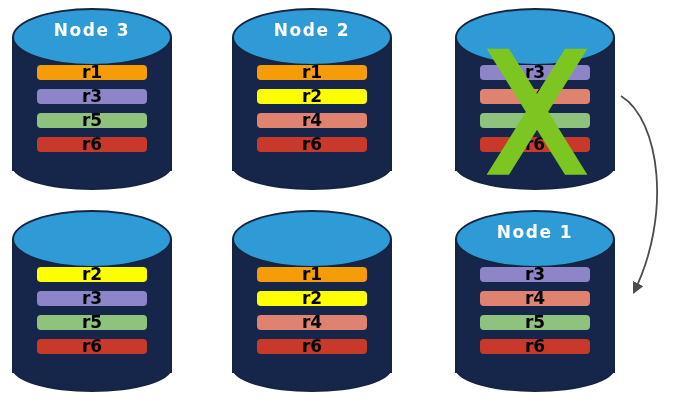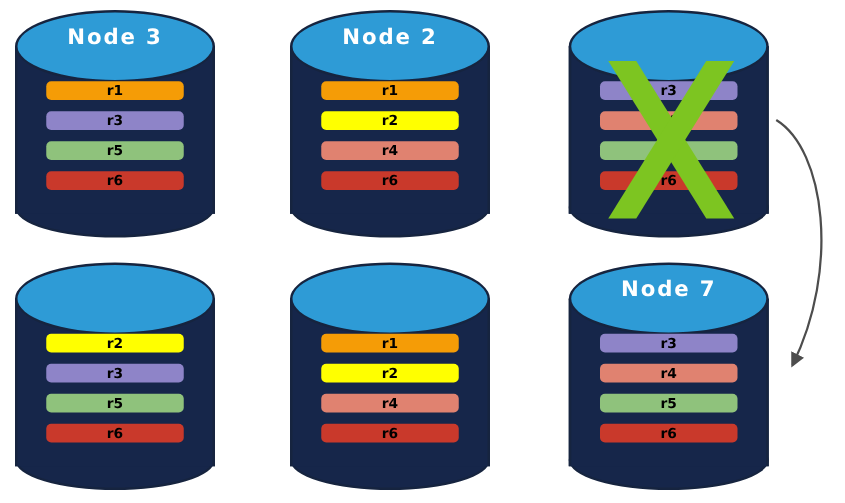--- a/index.html
+++ b/index.html
@@ -80,21 +80,21 @@
     left: 25px;
     top: 57px;
     width: 110px;
     z-index: 4;
   }
   .record {
     height: 15px;
     line-height: 15px;
     border-radius: 4px;
     text-align: center;
-    font-size: 11px;
+    font-size: 17px;
     font-weight: bold;
     color: #000000;
     margin-bottom: 9px;
   }
   .x-mark {
     position: absolute;
     z-index: 6;
     pointer-events: none;
   }
   .arrow-layer {
@@ -170,21 +170,21 @@
         <div class="record" style="background: rgb(245, 156, 6);">r1</div>
         <div class="record" style="background: rgb(255, 255, 0);">r2</div>
         <div class="record" style="background: rgb(224, 130, 112);">r4</div>
         <div class="record" style="background: rgb(201, 57, 43);">r6</div>
       </div>
     </div>
     <div class="node" style="left: 455px; top: 210px;">
       <div class="cyl-bottom" style="background: rgb(22, 38, 74);"></div>
       <div class="cyl-body" style="background: rgb(22, 38, 74);"></div>
       <div class="cyl-top" style="background: rgb(46, 155, 214);"></div>
-      <div class="node-title">Node 7</div>
+      <div class="node-title">Node 1</div>
       <div class="records">
         <div class="record" style="background: rgb(142, 132, 200);">r3</div>
         <div class="record" style="background: rgb(224, 130, 112);">r4</div>
         <div class="record" style="background: rgb(143, 194, 124);">r5</div>
         <div class="record" style="background: rgb(201, 57, 43);">r6</div>
       </div>
     </div>
     <svg class="arrow-layer" viewBox="0 0 676 402" width="676" height="402">
     <defs>
       <marker id="arrowhead" markerWidth="7" markerHeight="7" refX="5.2" refY="3.2" orient="auto">

